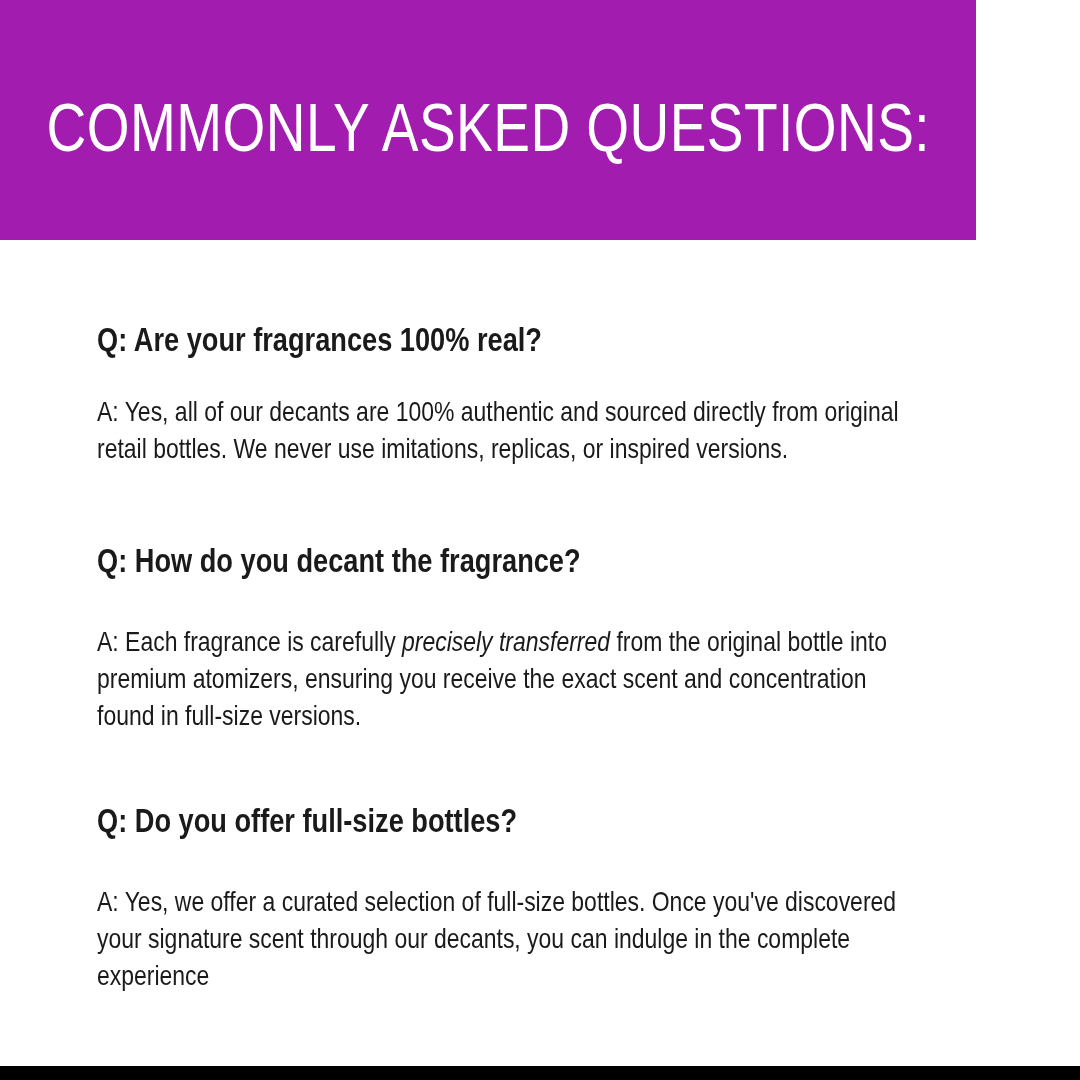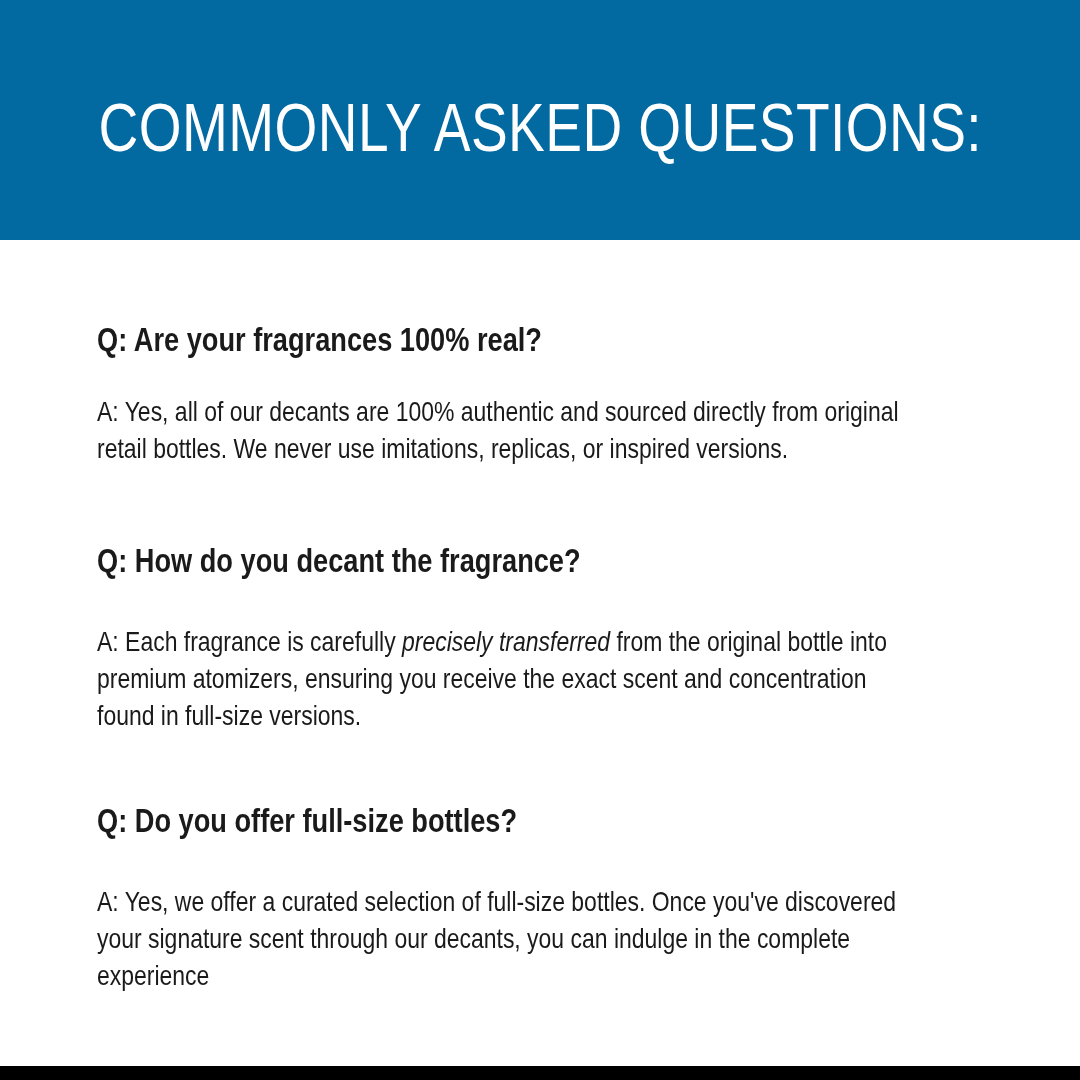--- a/index.html
+++ b/index.html
@@ -14,23 +14,23 @@
     margin: 0 auto;
     background: #ffffff;
     overflow: hidden;
     font-family: "Liberation Sans", "DejaVu Sans", sans-serif;
   }
 
   
   .band-top {
     position: absolute;
     top: 0; left: 0;
-    width: 1080px;
+    width: 976px;
     height: 240px;
-    background: #0369a1;
+    background: #a21caf;
     display: flex;
     align-items: center;
     justify-content: center;
   }
   .page-title {
     margin: 14px 0 0 0;
     font-size: 68px;
     line-height: 1;
     font-weight: 400;
     letter-spacing: 0.5px;

